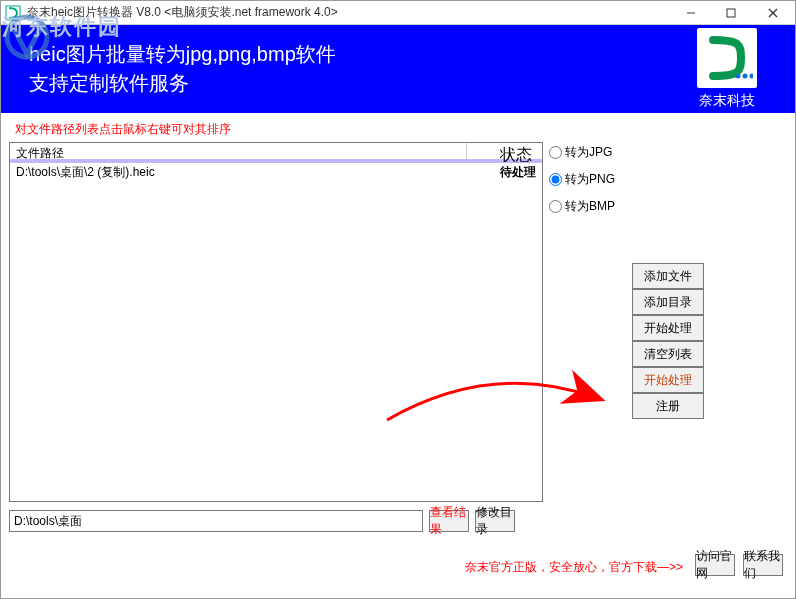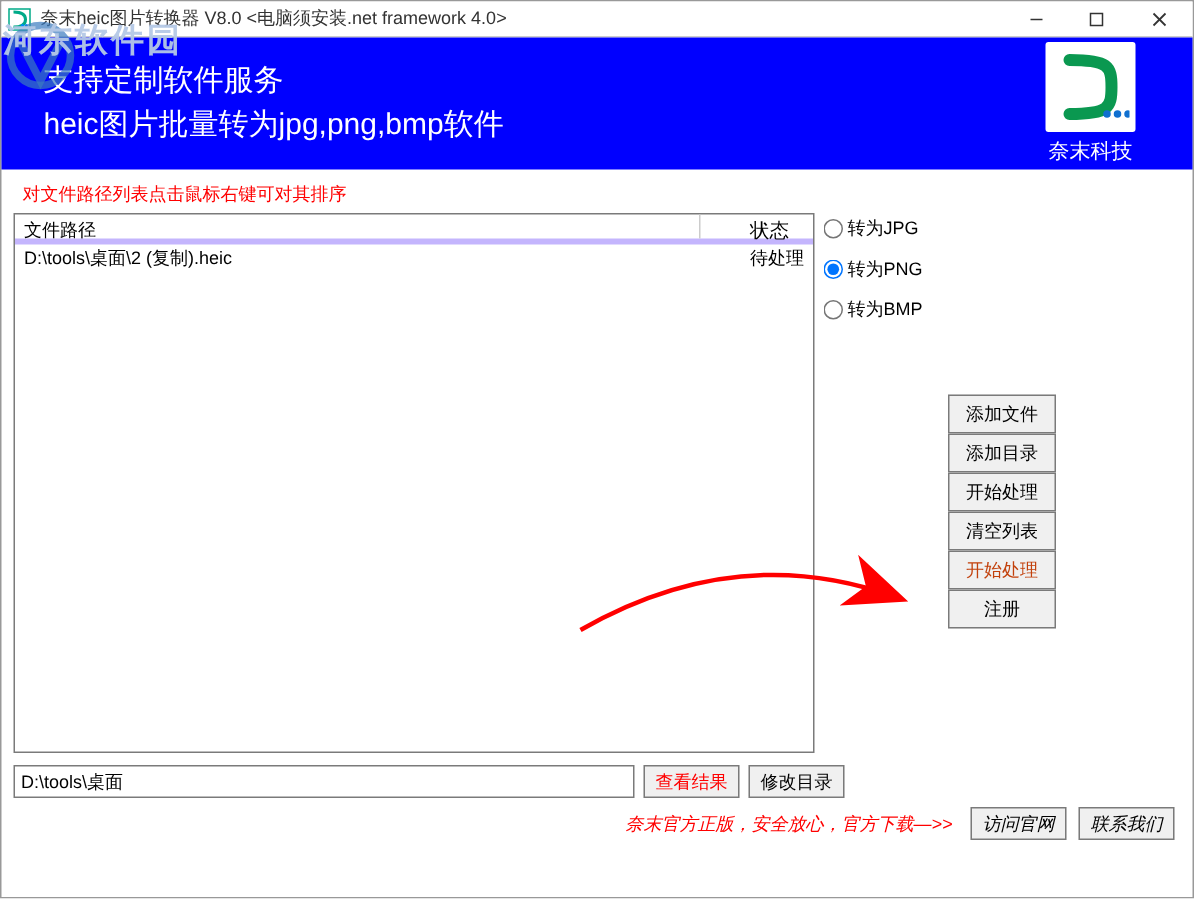--- a/index.html
+++ b/index.html
@@ -144,36 +144,37 @@
     }
     .col-path {
       flex: 1;
       padding: 2px 6px;
       border-right: 1px solid #ccc;
       font-size: 12px;
     }
     .col-status {
       width: 46px;
       padding: 2px 4px;
-      font-size: 13px;
+      font-size: 16px;
       margin-left: 29px;
     }
     .list-row {
       display: flex;
       height: 18px;
     }
     .cell-path {
       flex: 1;
       padding: 1px 6px;
       font-size: 12px;
     }
     .cell-status {
       width: 46px;
       padding: 1px 4px;
       font-size: 12px;
+      font-weight: bold;
     }
     .side-panel {
       flex: 1;
       display: flex;
       flex-direction: column;
     }
     .format-row {
       display: flex;
       gap: 10px;
       padding: 2px 0 4px 0;
@@ -211,38 +212,37 @@
       margin-top: 8px;
     }
     .path-input {
       width: 414px;
       height: 22px;
       border: 1px solid #7a7a7a;
       font-size: 12px;
       padding: 2px 4px;
     }
     .btn-sm {
-      width: 64px;
+      width: 40px;
       height: 22px;
       border: 1px solid #7a7a7a;
       background: #f0f0f0;
       font-size: 12px;
       display: flex;
       align-items: center;
       justify-content: center;
       cursor: pointer;
     }
     .footer-row {
       display: flex;
-      align-items: center;
+      align-items: flex-end;
       justify-content: flex-end;
       gap: 8px;
-      margin-top: 6px;
+      margin-top: 22px;
       padding-right: 4px;
-      font-style: italic;
     }
     .footer-text {
       color: #ff0000;
       font-size: 12px;
       margin-right: 4px;
     }
     .arrow-overlay {
       position: absolute;
       left: 382px;
       top: 350px;
@@ -286,22 +286,22 @@
   </div>
 
   <svg class="watermark-badge" width="46" height="46">
     <circle cx="23" cy="23" r="20" fill="none" stroke="#3a7abf" stroke-width="5" opacity="0.7"></circle>
     <path d="M10 15 L23 40 L36 15" fill="none" stroke="#3a7abf" stroke-width="5" opacity="0.7"></path>
   </svg>
   <div class="watermark">河东软件园</div>
 
   <div class="banner">
     <div class="banner-text">
+      <div>heic图片批量转为jpg,png,bmp软件</div>
       <div>支持定制软件服务</div>
-      <div>heic图片批量转为jpg,png,bmp软件</div>
     </div>
     <div class="banner-right">
       <div class="banner-logo">
         <svg width="52" height="52" viewBox="0 0 52 52">
           <path d="M12 8 C38 8 40 12 40 26 C40 40 38 44 12 44" fill="none" stroke="#0a9850" stroke-width="8" stroke-linecap="round"></path>
           <circle cx="37" cy="44" r="2.5" fill="#1070d0"></circle>
           <circle cx="44" cy="44" r="2.5" fill="#1070d0"></circle>
           <circle cx="51" cy="44" r="2.5" fill="#1070d0"></circle>
         </svg>
       </div>

